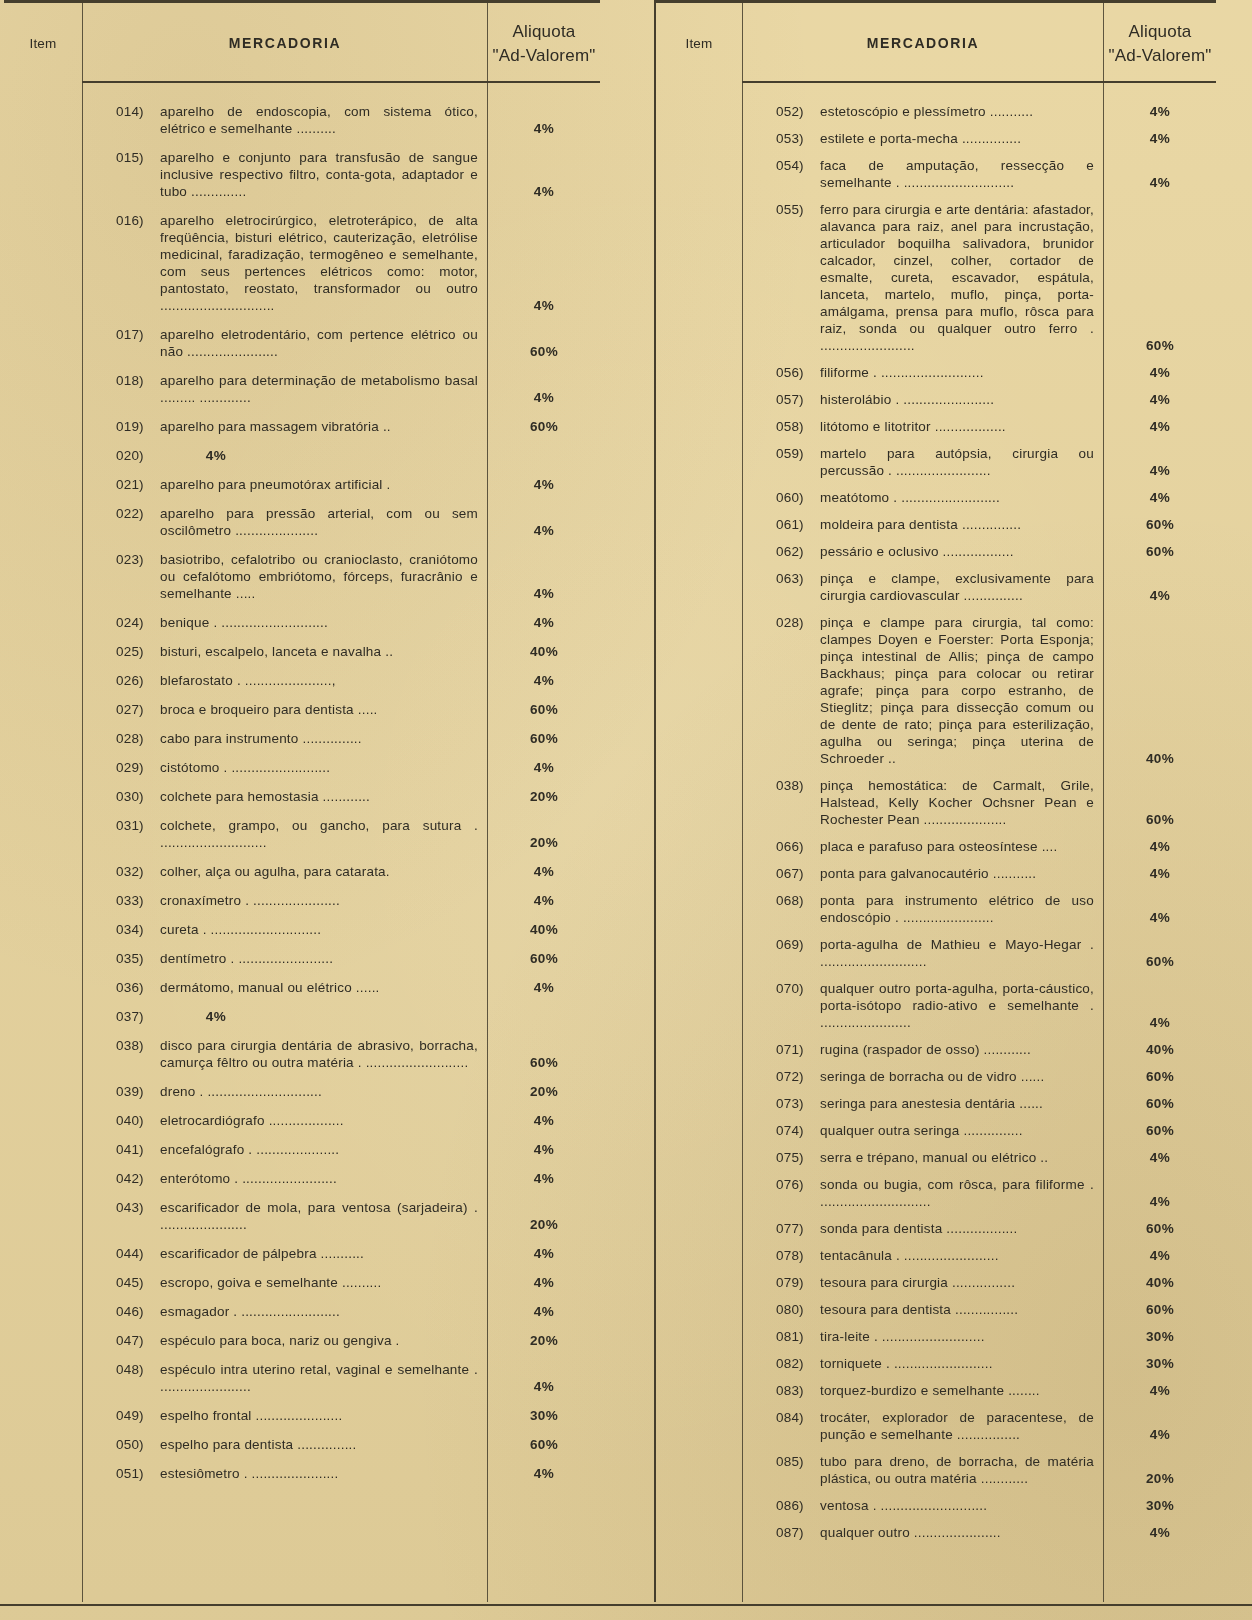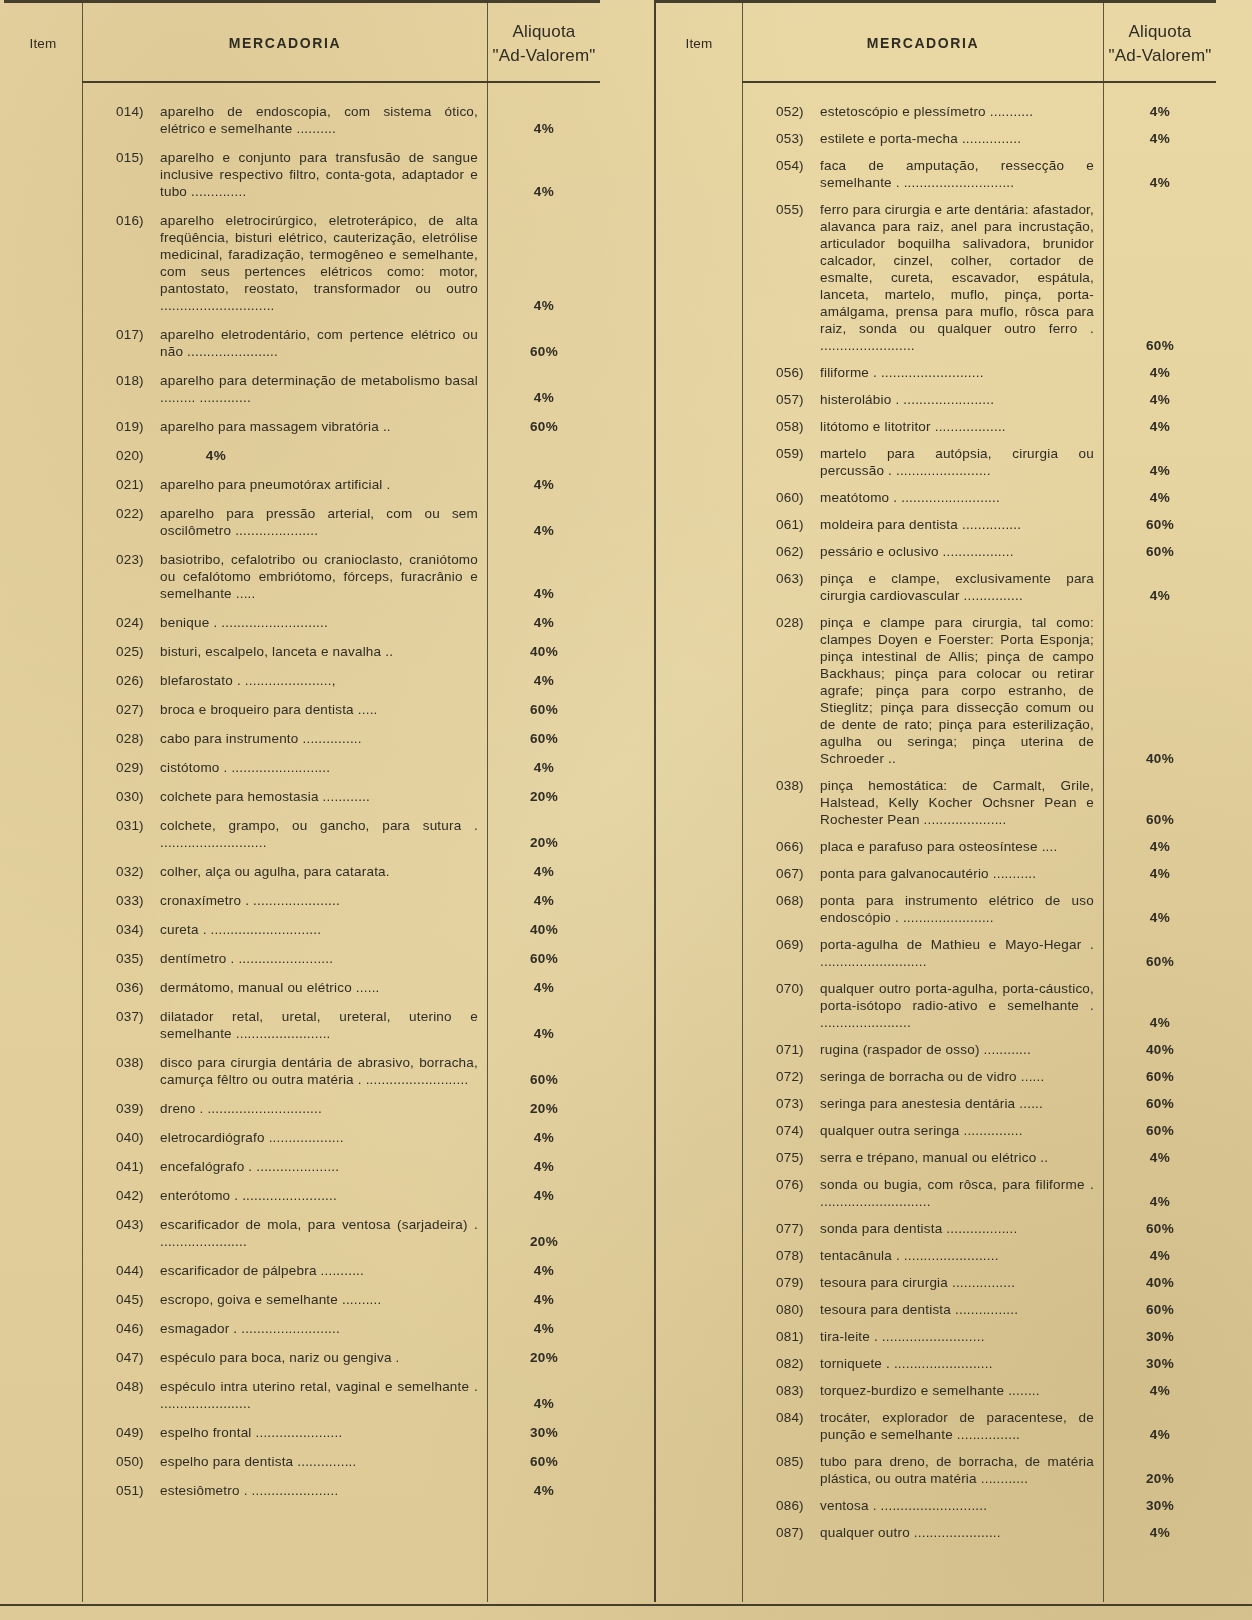--- a/index.html
+++ b/index.html
@@ -195,21 +195,20 @@
   </div>
 
   <div class="row">
     <span class="num">036)</span>
     <span class="desc">dermátomo, manual ou elétrico ......</span>
     <span class="rate">4%</span>
   </div>
 
   <div class="row">
     <span class="num">037)</span>
-    <span class="desc">dilatador retal, uretal, ureteral, uterino e semelhante ........................</span>
     <span class="rate">4%</span>
   </div>
 
   <div class="row">
     <span class="num">038)</span>
     <span class="desc">disco para cirurgia dentária de abrasivo, borracha, camurça fêltro ou outra matéria . ..........................</span>
     <span class="rate">60%</span>
   </div>
 
   <div class="row">

